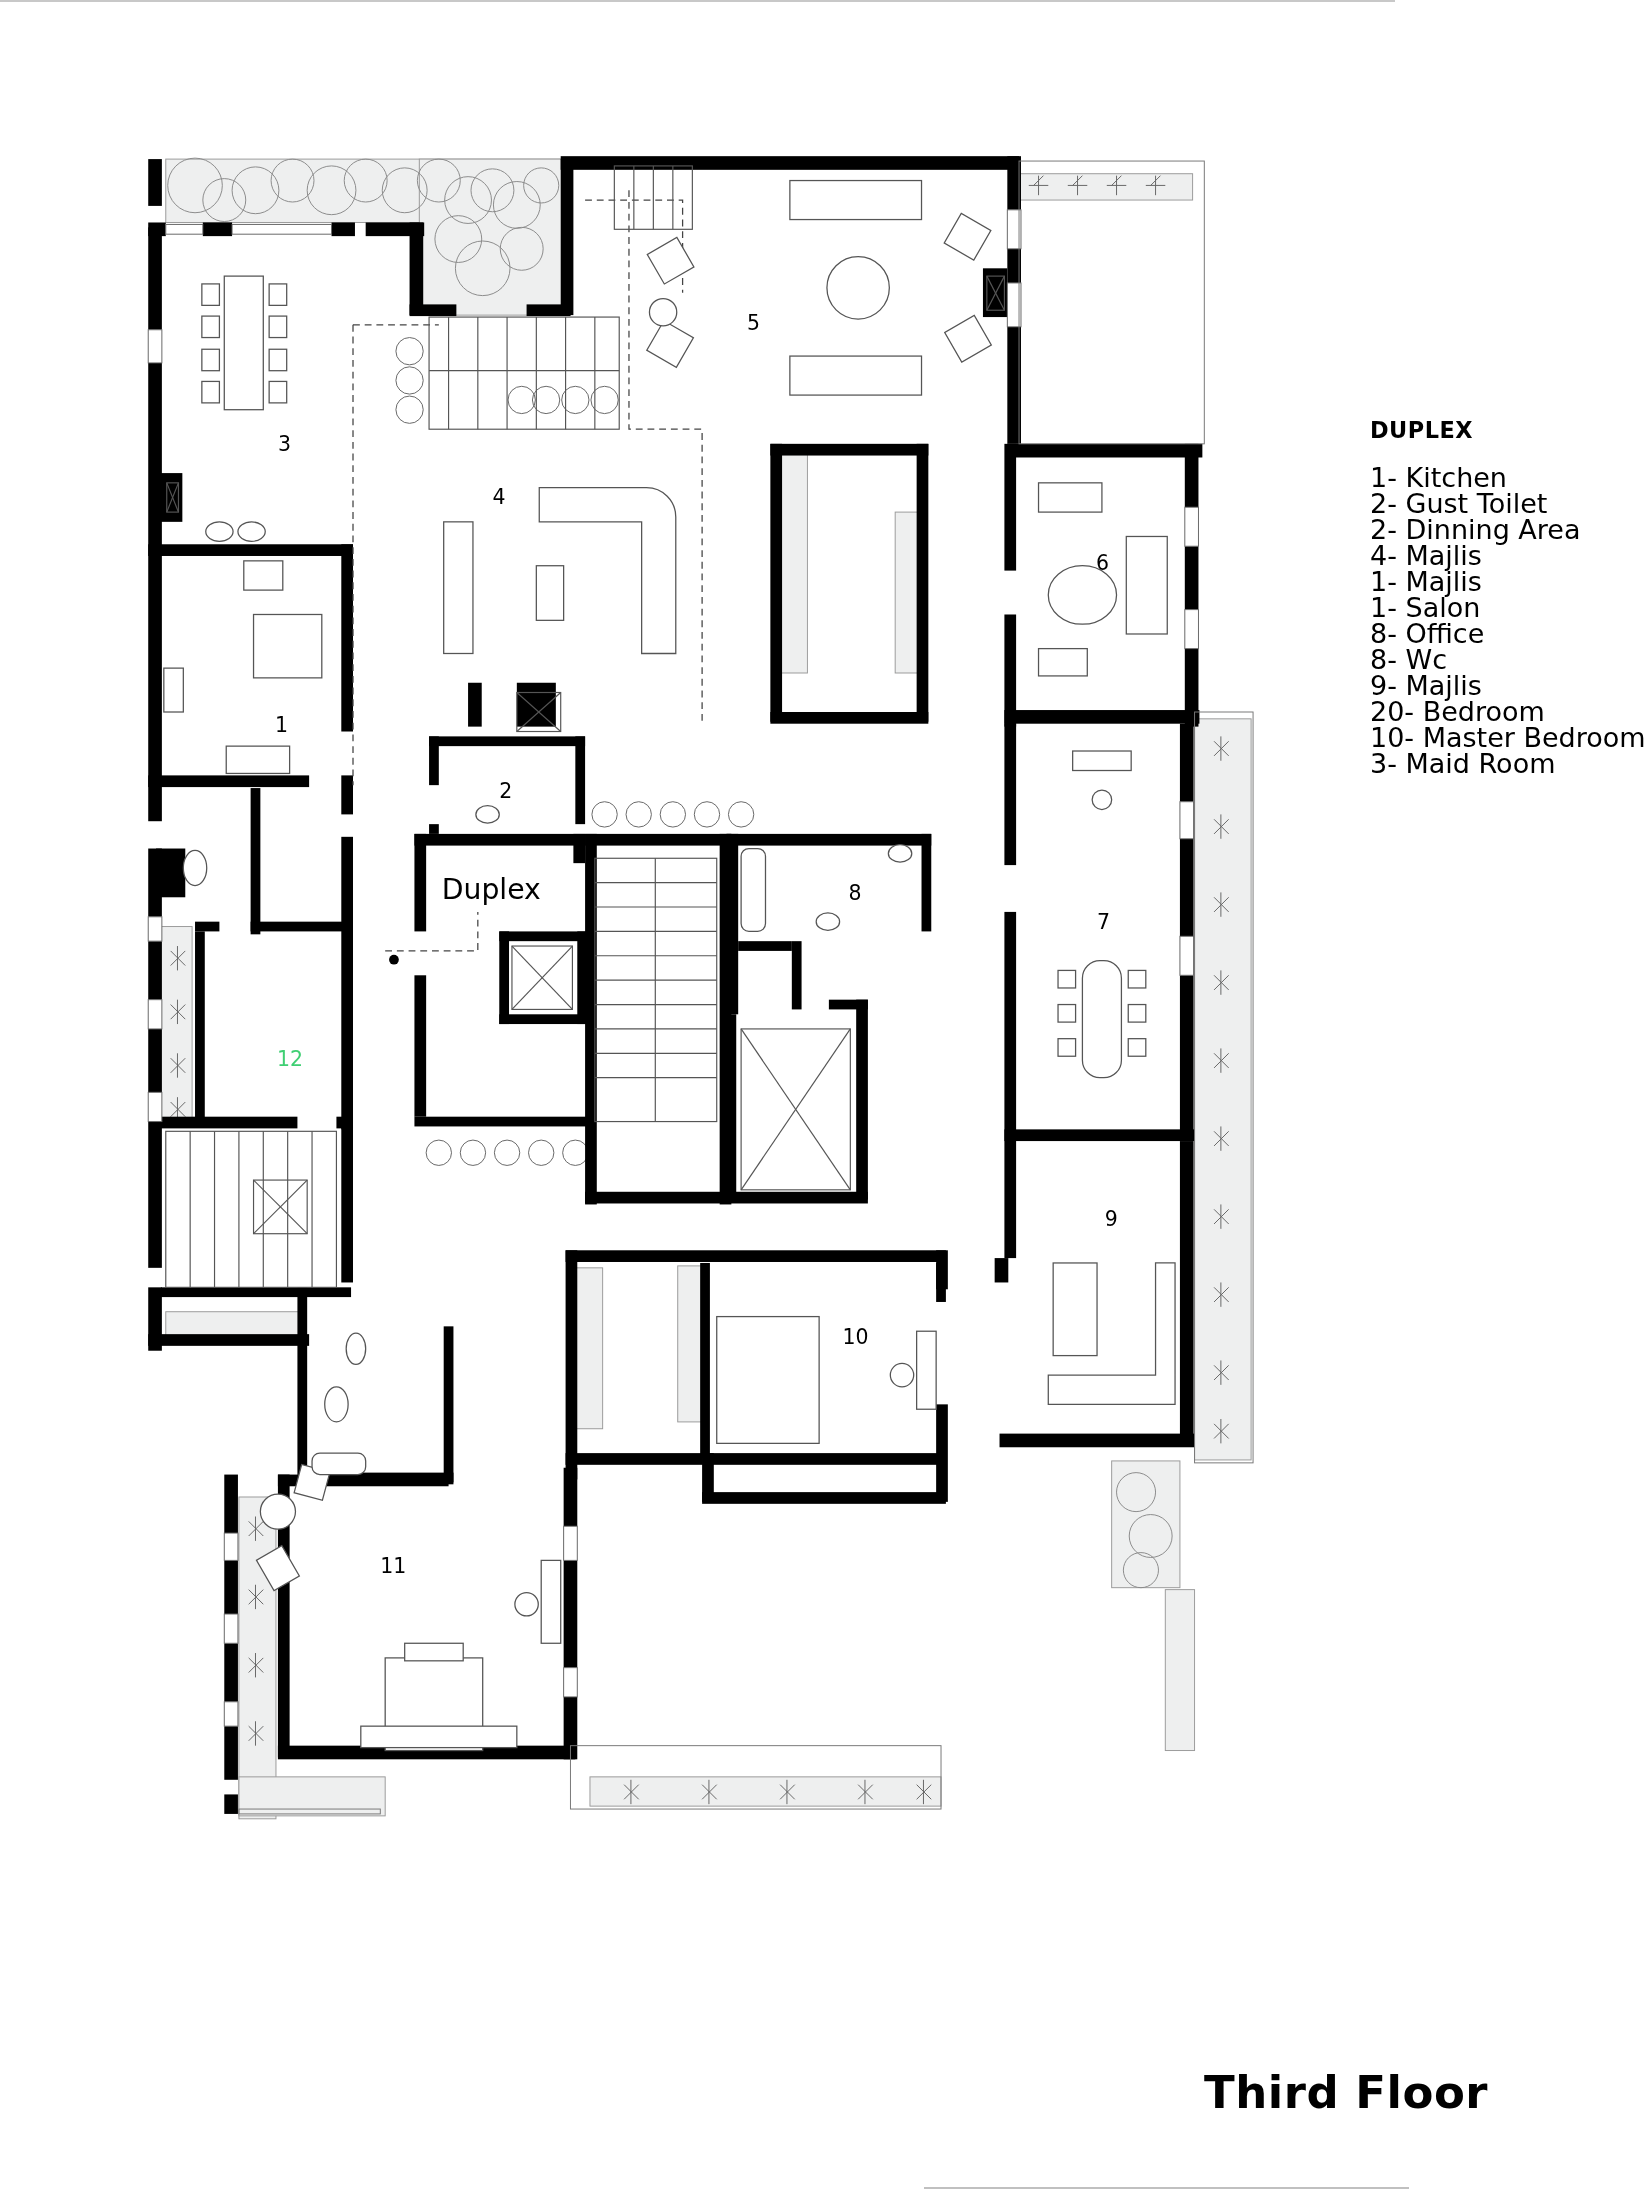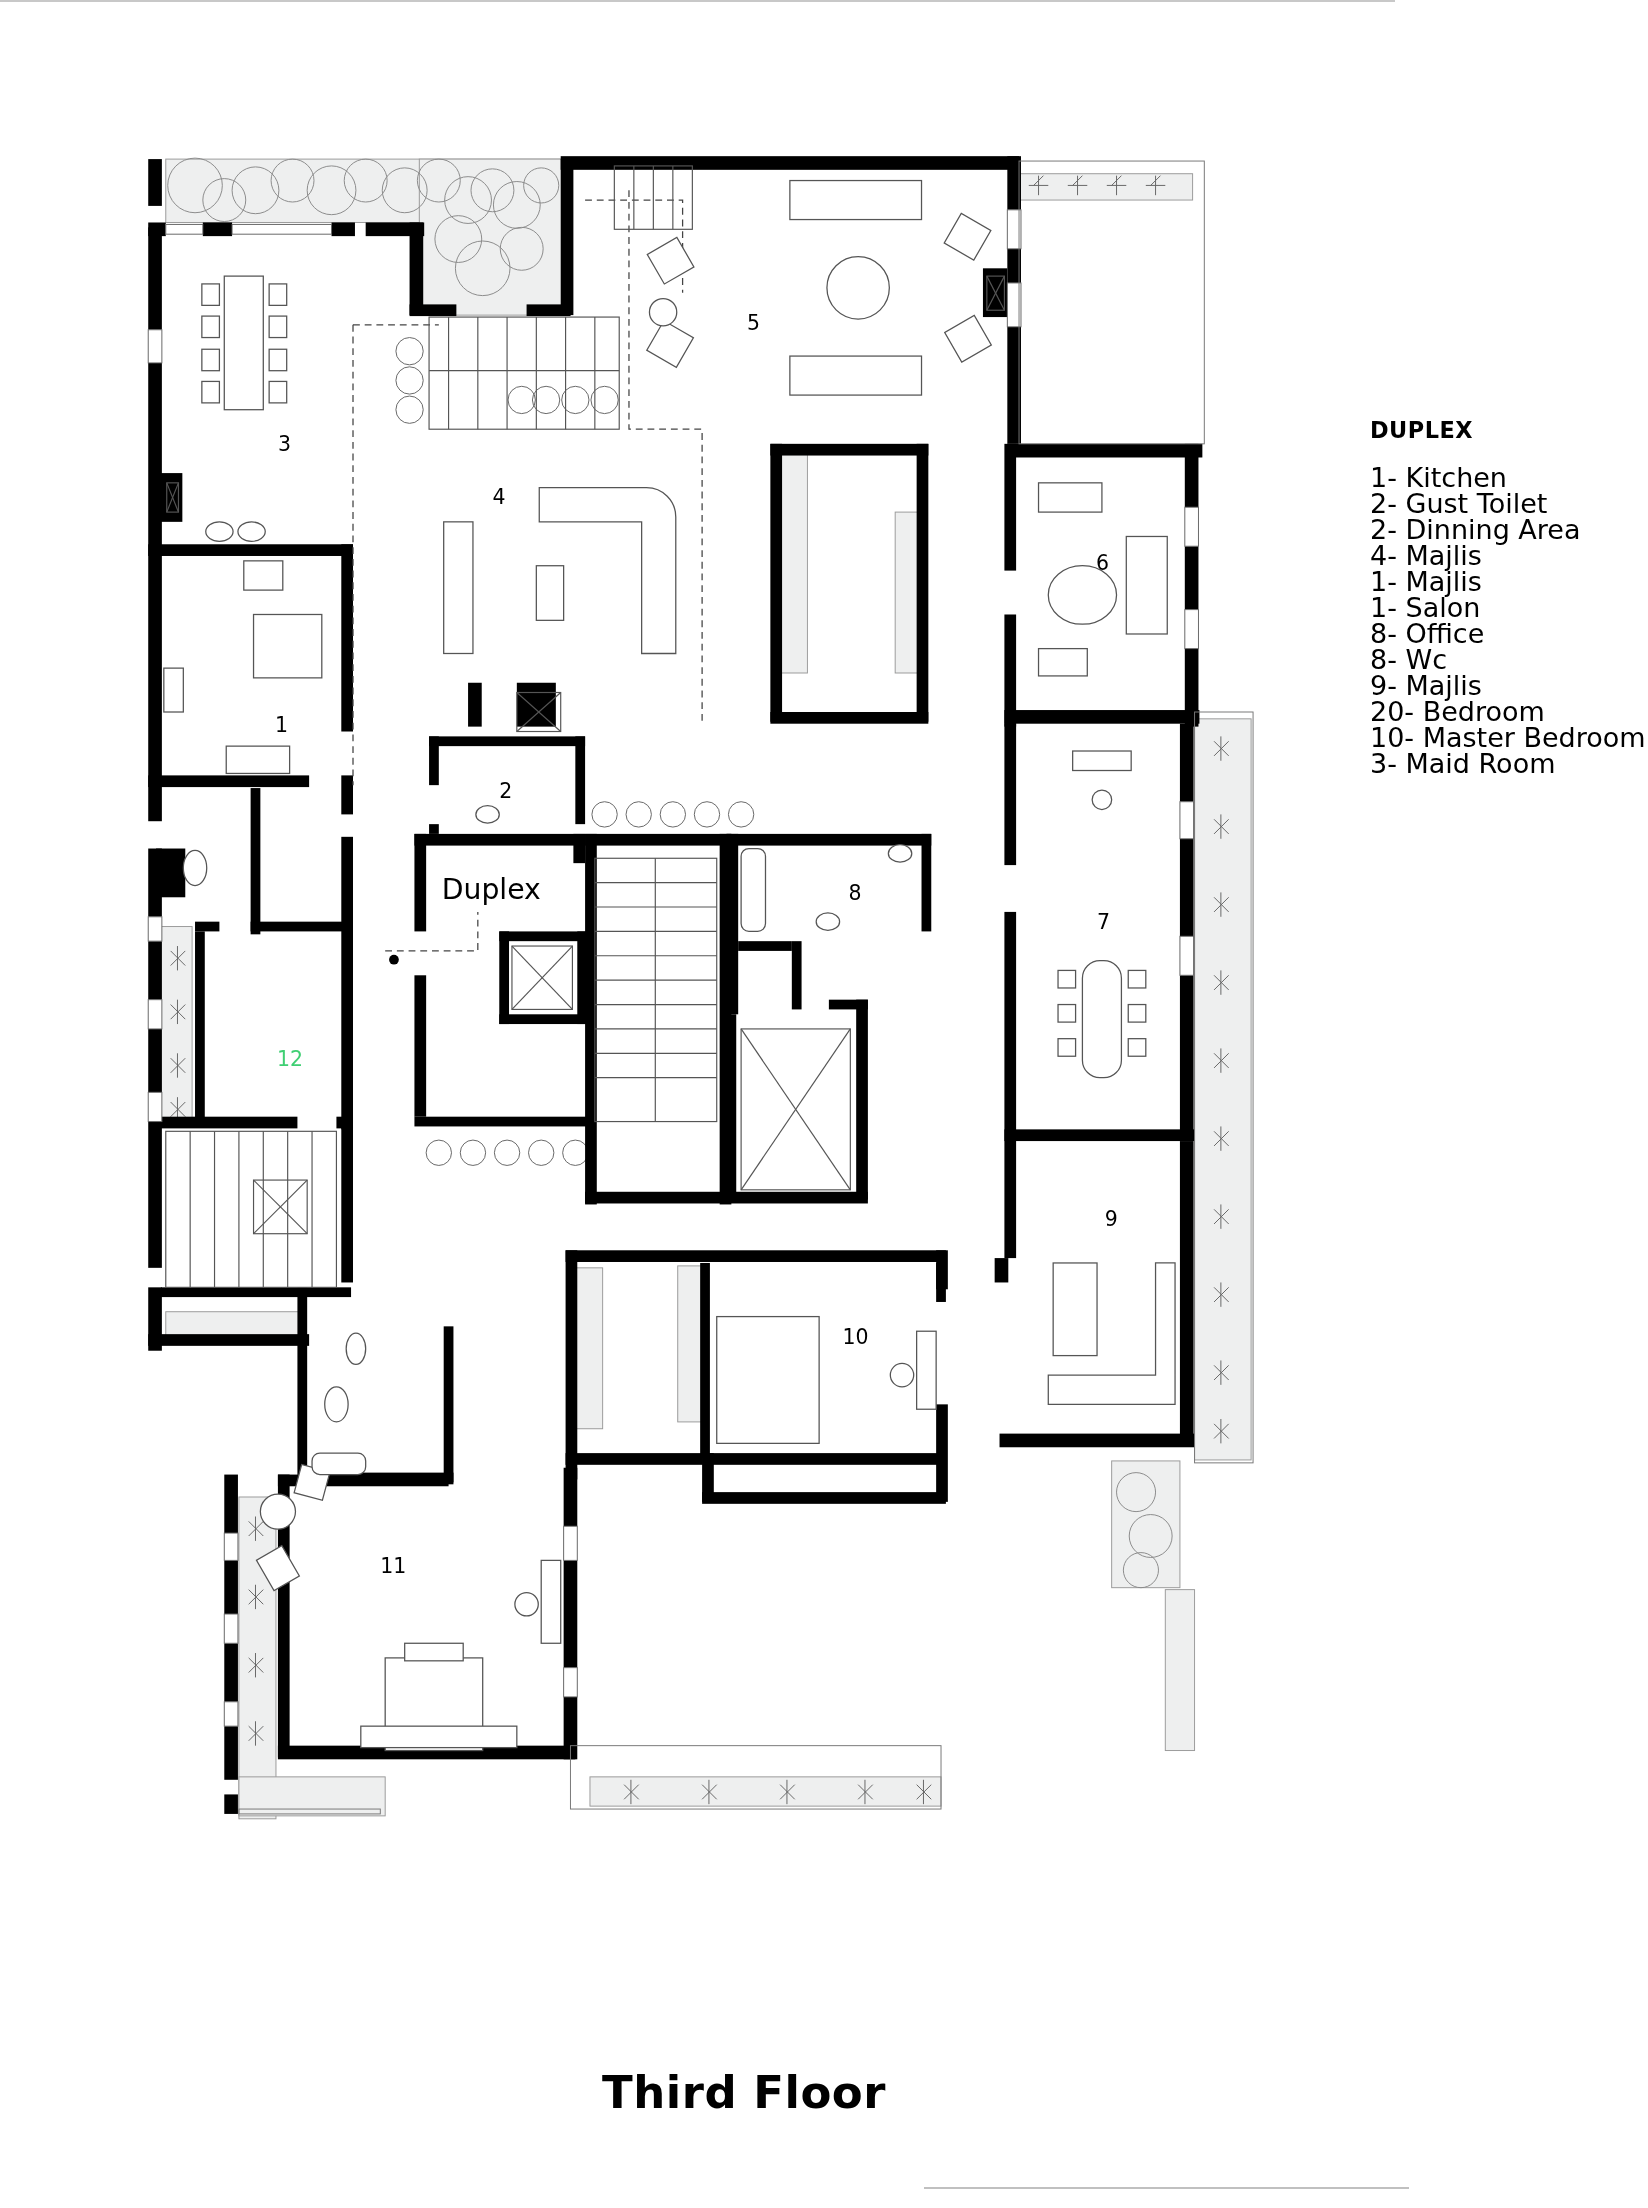--- a/index.html
+++ b/index.html
@@ -4,21 +4,21 @@
 <style>
   html,body{margin:0;padding:0;background:#ffffff;}
   body{width:1648px;height:2209px;position:relative;overflow:hidden;font-family:"DejaVu Sans","Liberation Sans",sans-serif;}
   .rule-top{position:absolute;left:0;top:0;width:1395px;height:2px;background:#c8c8c8;}
   .rule-bottom{position:absolute;left:924px;top:2187px;width:485px;height:2px;background:#c0c0c0;}
   #plan{position:absolute;left:0;top:0;width:1648px;height:2209px;}
   .legend{position:absolute;left:1370px;top:417px;color:#000;}
   .legend-title{font-weight:bold;font-size:22.4px;letter-spacing:0.5px;margin-bottom:21.5px;}
   .legend-list{list-style:none;margin:0;padding:0;}
   .legend-list li{font-size:27px;line-height:26px;white-space:nowrap;}
-  .title{position:absolute;left:0;width:1488px;top:2066px;text-align:center;font-weight:bold;font-size:45px;color:#000;letter-spacing:0.5px;}
+  .title{position:absolute;left:0;width:1488px;top:2066px;text-align:right;font-weight:bold;font-size:45px;color:#000;letter-spacing:0.5px;}
   .wall{fill:#000;}
   .garden{fill:#eeefef;stroke:#9a9a9a;stroke-width:1;}
   .thin{fill:none;stroke:#555;stroke-width:1.2;}
   .thin2{fill:none;stroke:#777;stroke-width:1;}
   .dash{fill:none;stroke:#444;stroke-width:1.3;stroke-dasharray:7 5;}
   .furn{fill:#fff;stroke:#555;stroke-width:1.3;}
   .win{fill:#fff;stroke:#666;stroke-width:1;}
   .num{font-family:"DejaVu Sans","Liberation Sans",sans-serif;font-size:21px;fill:#000;}
   .num-green{fill:#3fcf73;}
   .duplex-label{font-family:"DejaVu Sans","Liberation Sans",sans-serif;font-size:29px;fill:#000;}

